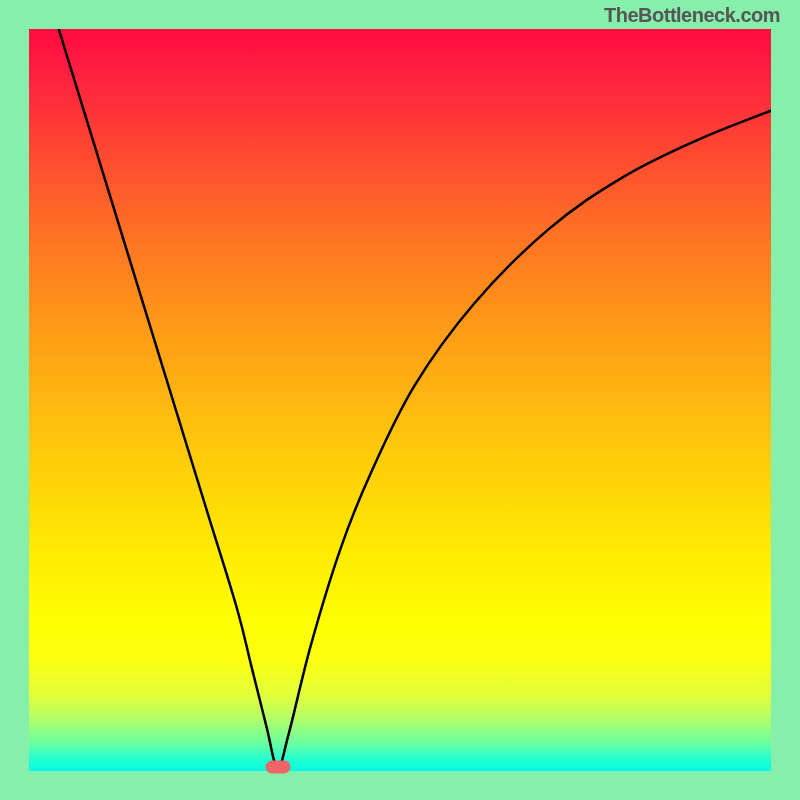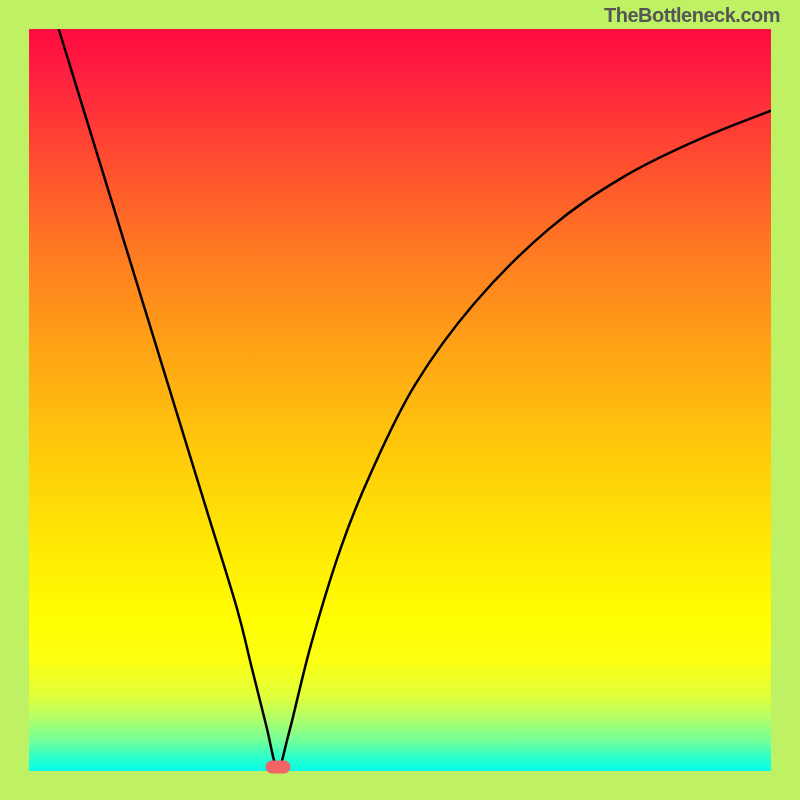--- a/index.html
+++ b/index.html
@@ -1,20 +1,20 @@
 <!DOCTYPE html>
 <html><head>
 <meta charset="utf-8">
 <style>
   * { margin: 0; padding: 0; box-sizing: border-box; }
   html, body { width: 800px; height: 800px; overflow: hidden; background: #000; }
   .outer {
     width: 800px;
     height: 800px;
-    background: #bef264;
+    background: #86efac;
     position: relative;
   }
   .attribution {
     position: absolute;
     top: 4px;
     right: 20px;
     font-family: Arial, sans-serif;
     font-size: 20px;
     font-weight: bold;
     color: #565656;

